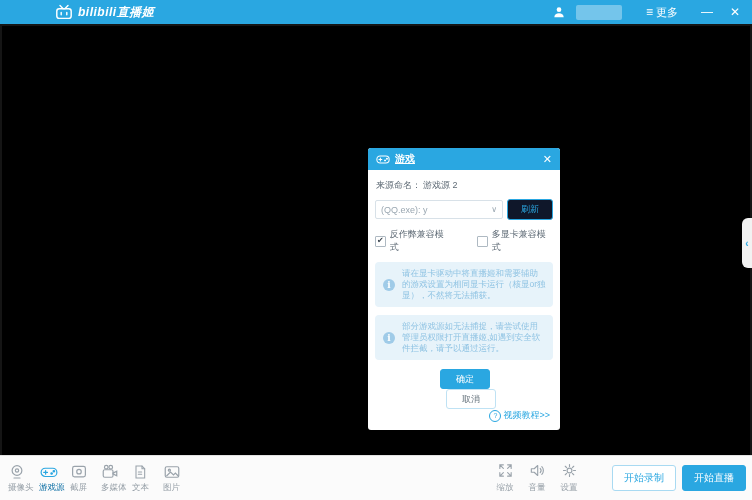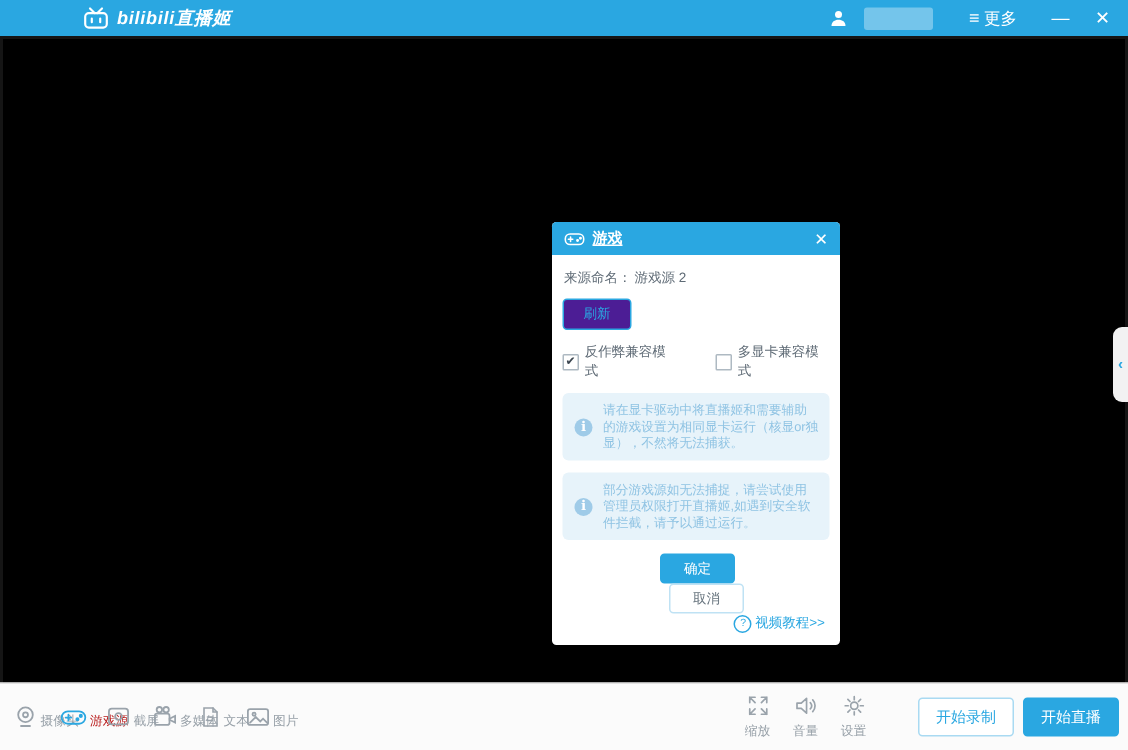--- a/index.html
+++ b/index.html
@@ -45,21 +45,21 @@
   .dlg-close{margin-left:auto;font-size:11px;cursor:default;}
   .dlg-body{padding:7px 7px 8px 7px;}
   .name-row{margin:2px 0 7px 1px;display:flex;align-items:flex-end;gap:2px;}
   .select-row{display:flex;align-items:center;justify-content:space-between;}
   .proc-select{
     width:116px;height:17px;border:1px solid #d8e1e8;border-radius:2px;display:flex;
     align-items:center;padding:0 5px;color:#9aa7b1;background:#fff;
   }
   .proc-select .chev{margin-left:auto;color:#9aa7b1;font-size:8px;}
   .btn-refresh{
-    width:44px;height:19px;border:1px solid #2aa7e1;border-radius:3px;background:#4c1d95;
+    width:44px;height:19px;border:1px solid #2aa7e1;border-radius:3px;background:#0f172a;
     color:#2aa7e1;font-size:9px;display:flex;align-items:center;justify-content:center;
   }
   .check-row{display:flex;align-items:center;margin-top:8px;gap:26px;}
   .chk{display:flex;align-items:center;gap:4px;}
   .chk-box{
     width:9px;height:9px;border:1px solid #aeb9c2;border-radius:1px;background:#fff;
     display:flex;align-items:center;justify-content:center;font-size:8px;color:#3c4650;line-height:1;
   }
   .info-box{
     margin-top:8px;background:#e7f3fa;border-radius:4px;color:#8fc3e3;
@@ -84,26 +84,26 @@
   .q-circle{
     width:10px;height:10px;border:1px solid #2aa7e1;border-radius:50%;font-size:7px;
     text-align:center;line-height:10px;
   }
   
   .bottombar{
     position:absolute;left:0;right:0;bottom:0;height:44px;background:#fbfbfb;
     border-top:1px solid #e2e2e2;display:flex;align-items:center;z-index:5;
   }
   .src-item{
-    width:30px;display:flex;flex-direction:row;align-items:flex-end;gap:1px;margin-left:1px;
+    width:30px;display:flex;flex-direction:column;align-items:flex-start;gap:1px;margin-left:1px;
     color:#97a0a8;
   }
   .src-item:first-child{margin-left:8px;}
   .src-item .lbl{font-size:8.5px;white-space:nowrap;}
-  .src-item.active{color:#b91c1c;}
+  .src-item.active{color:#0369a1;}
   .ctl-group{margin-left:auto;display:flex;align-items:center;}
   .ctl-item{width:30px;display:flex;flex-direction:column;align-items:center;gap:3px;color:#97a0a8;margin-right:2px;}
   .ctl-item .lbl{font-size:8.5px;white-space:nowrap;}
   .btn-record{
     width:62px;height:24px;background:#fff;border:1px solid #a9daf2;border-radius:3px;color:#2aa7e1;
     font-size:10px;display:flex;align-items:center;justify-content:center;margin-left:26px;
   }
   .btn-live{
     width:62px;height:24px;background:#2aa7e1;border:1px solid #2aa7e1;border-radius:3px;color:#fff;
     font-size:10px;display:flex;align-items:center;justify-content:center;margin-left:6px;margin-right:6px;
@@ -159,20 +159,24 @@
     </span>
     <span class="dlg-title">游戏</span>
     <span class="dlg-close">✕</span>
   </div>
   <div class="dlg-body">
     <div class="name-row">
       <span>来源命名：</span>
       <span>游戏源 2</span>
     </div>
     <div class="select-row">
+      <div class="proc-select">
+        <span>(QQ.exe): y</span>
+        <span class="chev">∨</span>
+      </div>
       <div class="btn-refresh">刷新</div>
     </div>
     <div class="check-row">
       <label class="chk">
         <span class="chk-box">✔</span>
         <span>反作弊兼容模式</span>
       </label>
       <label class="chk">
         <span class="chk-box"></span>
         <span>多显卡兼容模式</span>

